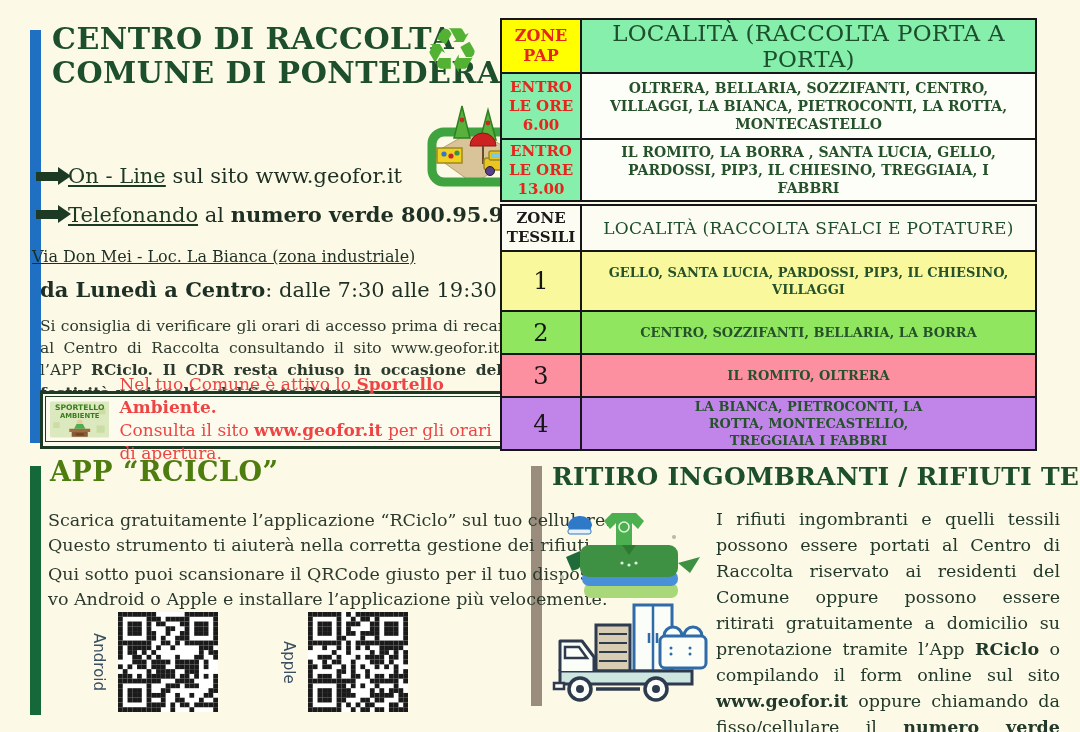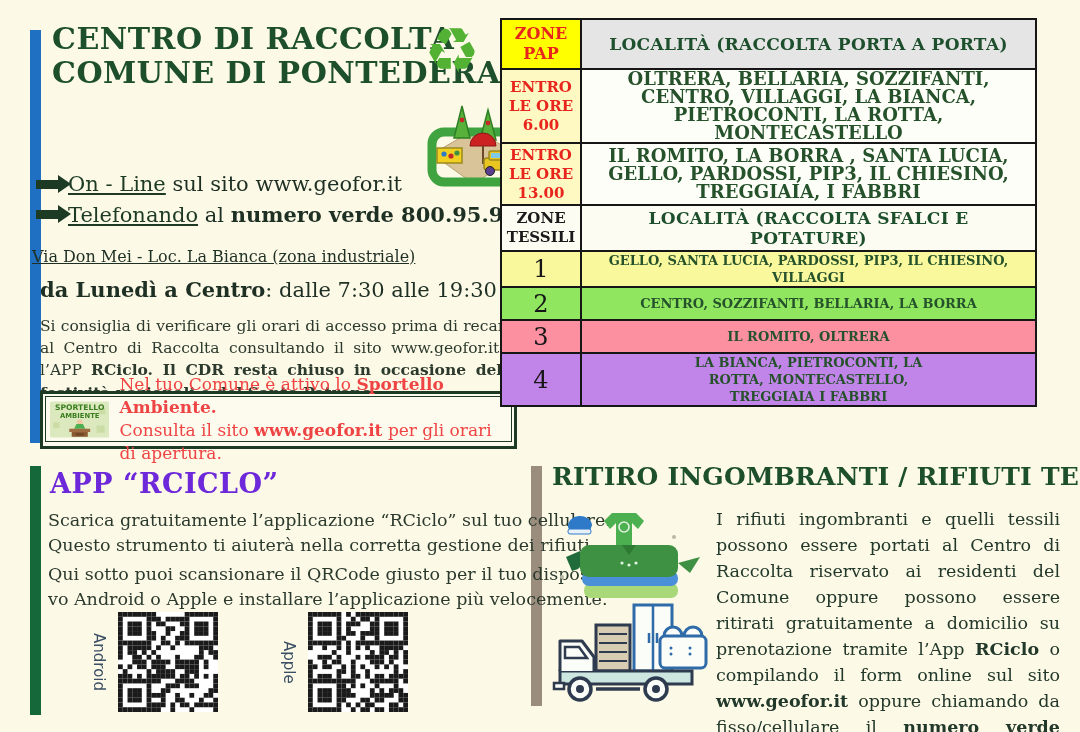--- a/index.html
+++ b/index.html
@@ -36,35 +36,35 @@
   
   .sportello{left:40px;top:391px;width:477px;height:58px;border:3px solid #1C3A24;box-sizing:border-box;background:#FDFBEE;}
   .sportello .inner{margin:2px;border:1px solid #1C3A24;height:calc(100% - 6px);display:flex;align-items:center;gap:10px;padding:2px 6px 2px 4px;box-sizing:border-box;}
   .sportello .txt{font-size:17px;line-height:23px;color:#ef4444;}
 
   
   table{border-collapse:collapse;table-layout:fixed;position:absolute;}
   td{border:2px solid #161616;vertical-align:middle;text-align:center;padding:0 8px;}
   .tbl{left:500px;width:537px;}
   .tbl col.c1{width:80px;}
-  .pap td.zone{background:#fef9c3;color:#E8251C;font-weight:bold;font-size:15px;line-height:19px;padding:0 2px;}
+  .pap td.zone{background:#86efac;color:#E8251C;font-weight:bold;font-size:15px;line-height:19px;padding:0 2px;}
   .pap td.zone-hdr{background:#FFFF00;color:#E8251C;font-weight:bold;font-size:16px;line-height:20px;padding:0 2px;}
-  .pap td.loc-hdr{background:#e5e5e5;color:#1D4F2D;font-weight:bold;font-size:17px;letter-spacing:.3px;}
-  .pap td.loc{background:#FEFEF8;color:#25512B;font-weight:bold;font-size:18px;line-height:18px;padding:0 16px;}
+  .pap td.loc-hdr{background:#86efac;color:#1D4F2D;font-weight:normal;font-size:23px;letter-spacing:.3px;}
+  .pap td.loc{background:#FEFEF8;color:#25512B;font-weight:bold;font-size:14px;line-height:18px;padding:0 16px;}
   .sfalci td.zone-hdr{background:#FDFCF2;color:#1A1A1A;font-weight:bold;font-size:15px;line-height:19px;padding:0 2px;}
-  .sfalci td.loc-hdr{background:#FDFCF2;color:#1D4F2D;font-weight:bold;font-size:17px;letter-spacing:.3px;}
+  .sfalci td.loc-hdr{background:#FDFCF2;color:#1D4F2D;font-weight:normal;font-size:17px;letter-spacing:.3px;}
   .sfalci td.num{font-size:24px;color:#161616;padding:0 2px;}
-  .sfalci td.loc{color:#25512B;font-weight:bold;font-size:13px;line-height:17px;padding:0 12px;}
+  .sfalci td.loc{color:#25512B;font-weight:bold;font-size:13px;line-height:17px;padding:12px 12px;}
   .sfalci tr.r1 td{background:#F9F89C;}
   .sfalci tr.r2 td{background:#90E65F;}
   .sfalci tr.r3 td{background:#FC8FA0;}
   .sfalci tr.r4 td{background:#C184E8;}
 
   
-  .app-title{left:50px;top:468px;font-size:27px;font-weight:bold;color:#6d28d9;letter-spacing:.5px;}
+  .app-title{left:50px;top:456px;font-size:27px;font-weight:bold;color:#4d7c0f;letter-spacing:.5px;}
   .app-para{left:48px;top:508px;font-size:17.5px;line-height:25px;color:#2C3A2E;}
   .app-para2{left:48px;top:562px;font-size:17.5px;line-height:25px;color:#2C3A2E;}
   .qr{position:absolute;width:100px;height:100px;fill:#1A1A1A;background:#FFFFFF;}
   .qr-label{position:absolute;width:22px;height:100px;display:flex;align-items:center;justify-content:center;
     writing-mode:vertical-rl;font-family:"DejaVu Sans",sans-serif;font-size:15px;color:#3A4F63;}
 
   
   .ritiro-title{left:552px;top:462px;font-size:25px;font-weight:bold;color:#1D4F2D;white-space:nowrap;letter-spacing:.2px;}
   .ritiro-body{left:716px;top:506px;width:344px;font-size:17.5px;line-height:26px;text-align:justify;color:#22382A;}
 </style>
@@ -98,21 +98,21 @@
     <circle cx="20" cy="60" r="2.6" fill="#2E7AC8"></circle>
       <circle cx="27" cy="62" r="2.6" fill="#C62828"></circle>
       <circle cx="33" cy="59" r="2.6" fill="#3E9142"></circle>
     <rect x="60" y="64" width="28" height="12" rx="3" fill="#E8C520" stroke="#9B8A1E" stroke-width="1.5"></rect>
     <rect x="65" y="57" width="15" height="9" rx="2" fill="#E8C520" stroke="#9B8A1E" stroke-width="1.5"></rect>
     <rect x="67" y="59" width="11" height="5" fill="#7EC8E8"></rect>
     <circle cx="66" cy="77" r="4.5" fill="#5A3E8E" stroke="#222" stroke-width="1"></circle>
     <circle cx="82" cy="77" r="4.5" fill="#5A3E8E" stroke="#222" stroke-width="1"></circle>
   </svg>
 
-  <div class="bullet" style="left:36px;top:172px;">
+  <div class="bullet" style="left:36px;top:164px;">
     <span class="arrow"></span>
     <span>
       <span class="link">On - Line</span><span> sul sito www.geofor.it</span>
     </span>
   </div>
 
   <div class="bullet" style="left:36px;top:202px;">
     <span class="arrow"></span>
     <span>
       <span class="link">Telefonando</span><span> al </span><span class="bold">numero verde 800.95.90.95</span>

